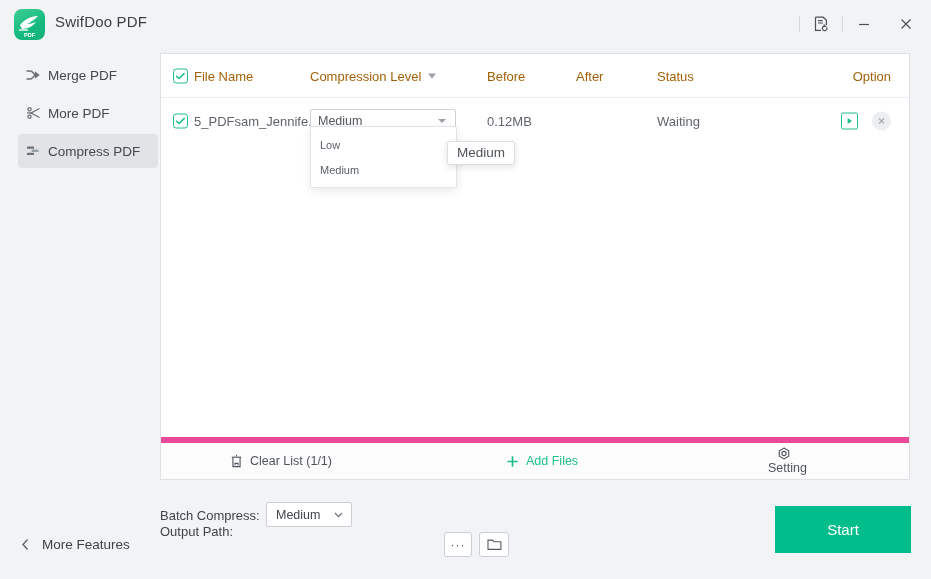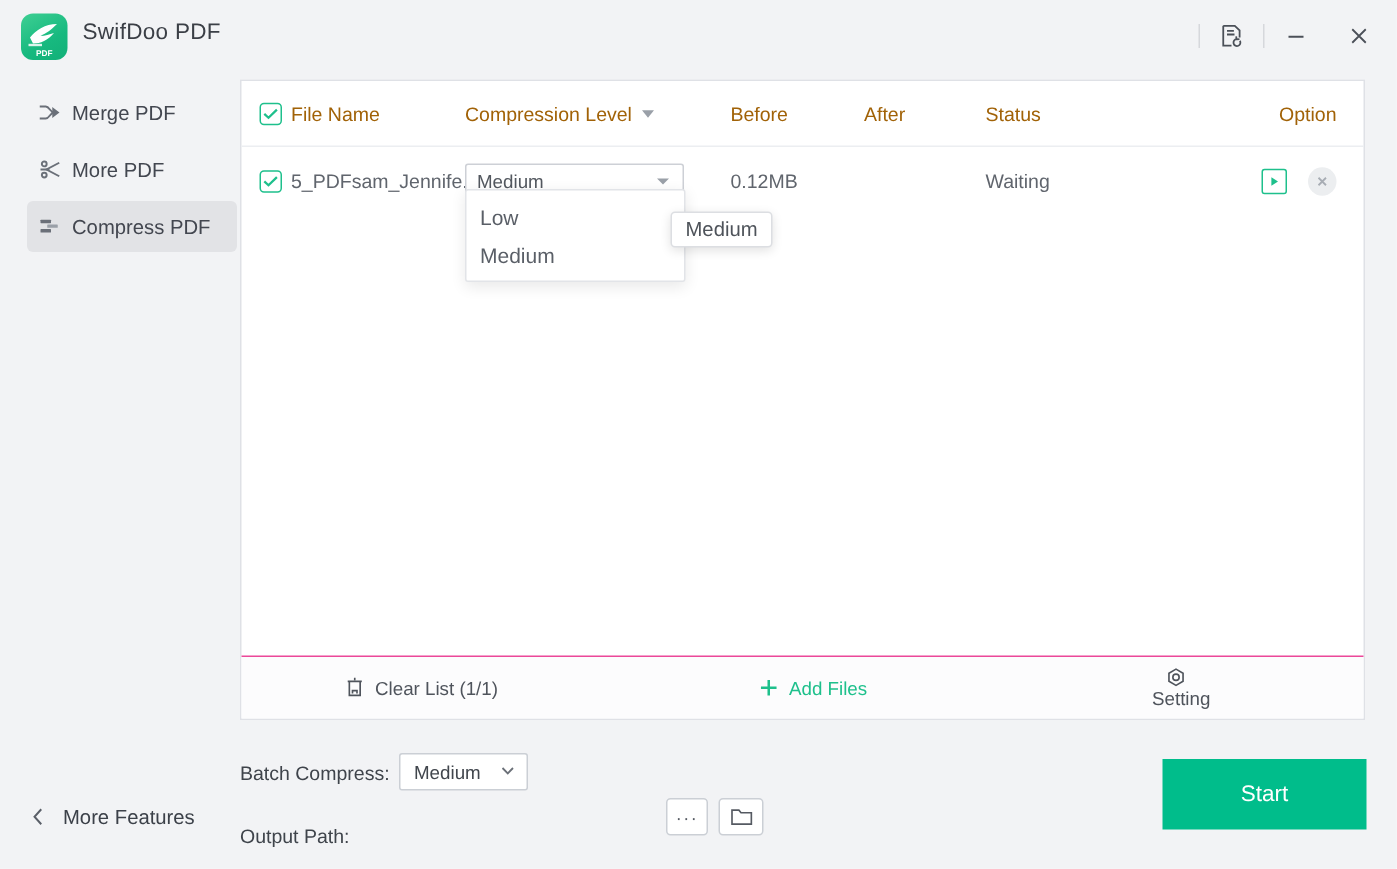--- a/index.html
+++ b/index.html
@@ -117,34 +117,34 @@
 
   
   .dropdown {
     position: absolute; left: 310px; top: 126px; width: 147px;
     background: #fff; border: 1px solid #e2e4e8; border-radius: 2px;
     box-shadow: 0 3px 10px rgba(0,0,0,.09);
     padding: 5px 0; z-index: 40;
   }
   .dd-item {
     height: 25px; display: flex; align-items: center; padding-left: 9px;
-    font-size: 14px; color: #5a5f67;
+    font-size: 11px; color: #5a5f67;
   }
   .tooltip {
     position: absolute; left: 447px; top: 141px;
     background: #ffffff; border: 1px solid #dcdee2; border-radius: 3px;
     box-shadow: 0 2px 7px rgba(0,0,0,.12);
     padding: 3px 9px 4px 9px; font-size: 13.5px; color: #4e535a;
     z-index: 60;
   }
 
   
   .card-foot {
     position: absolute; left: 0; bottom: 0; width: 100%; height: 42px;
-    border-top: 1px solid #ec4899; background: #fcfcfd;
+    border-top: 6px solid #ec4899; background: #fcfcfd;
     display: flex; align-items: center;
   }
   .foot-btn { display: flex; align-items: center; font-size: 12.5px; color: #4f545c; }
   .foot-btn .ico { margin-right: 7px; display: flex; align-items: center; }
   .fb1 { position: absolute; left: 69px; }
   .fb2 { position: absolute; left: 345px; color: #1ec08c; }
   .fb3 { position: absolute; left: 607px; flex-direction: column; }
 
   
   .bottom { position: absolute; left: 0; top: 492px; width: 931px; height: 87px; }
@@ -352,21 +352,21 @@
     <span class="lbl" style="left:160px; top:16px;">Batch Compress:</span>
     <span class="ddown" style="left:266px; top:10px; width:86px; height:25px; padding-left:9px;">
       <span>Medium</span>
       <span class="chev">
         <svg width="9" height="6" viewBox="0 0 9 6" fill="none" stroke="#6b7078" stroke-width="1.2">
             <path d="M1 1 L4.5 4.6 L8 1"></path>
           </svg>
       </span>
     </span>
 
-    <span class="lbl" style="left:160px; top:58px;">Output Path:</span>
+    <span class="lbl" style="left:160px; top:32px;">Output Path:</span>
 
     <span class="sq-btn" style="left:444px; top:40px; width:28px; height:25px; font-size:12px; letter-spacing:1px;">···</span>
 
     <span class="sq-btn" style="left:479px; top:40px; width:30px; height:25px;">
       <svg width="15" height="13" viewBox="0 0 15 13" fill="none" stroke="#555a62" stroke-width="1.1">
         <path d="M1 11.4 V2.1 H5.6 L7 3.8 H13.9 V11.4 Z"></path>
       </svg>
     </span>
   </div>
 

